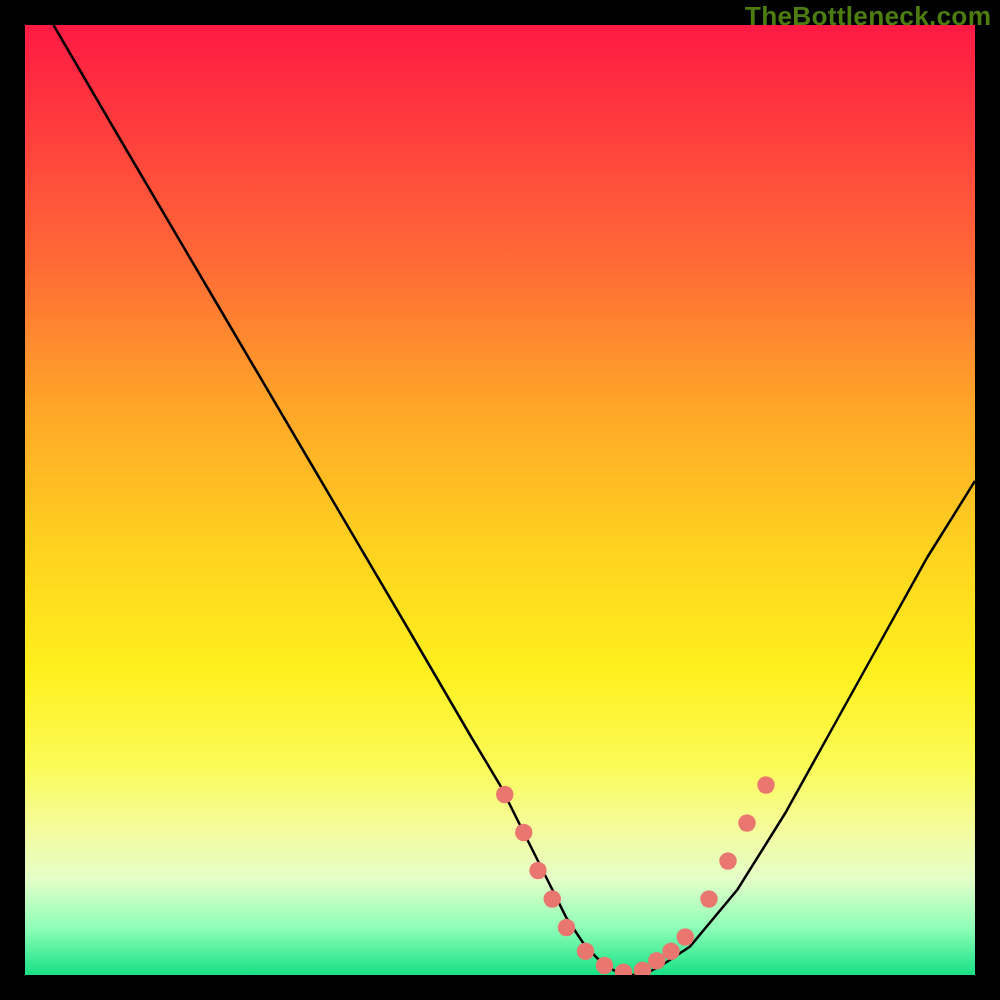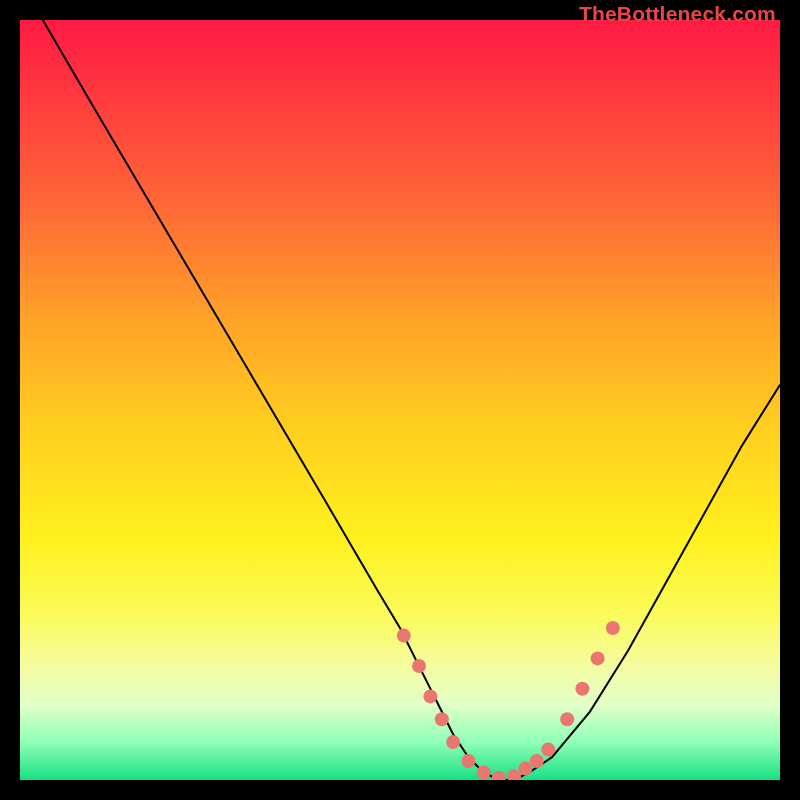--- a/index.html
+++ b/index.html
@@ -35,24 +35,24 @@
       #fbfb58 78%,
       #f4fca0 85%,
       #e3ffc8 90%,
       #8fffb8 95%,
       #17e084 100%
     );
   }
   .watermark {
     position: absolute;
     top: 2px;
-    right: 24px;
+    right: 7px;
     font-size: 21px;
     font-weight: 600;
-    color: #ef4444;
+    color: #4d7c0f;
     letter-spacing: 0.2px;
     z-index: 5;
   }
   svg.curve {
     position: absolute;
     left: 0;
     top: 0;
     width: 760px;
     height: 760px;
     z-index: 3;

